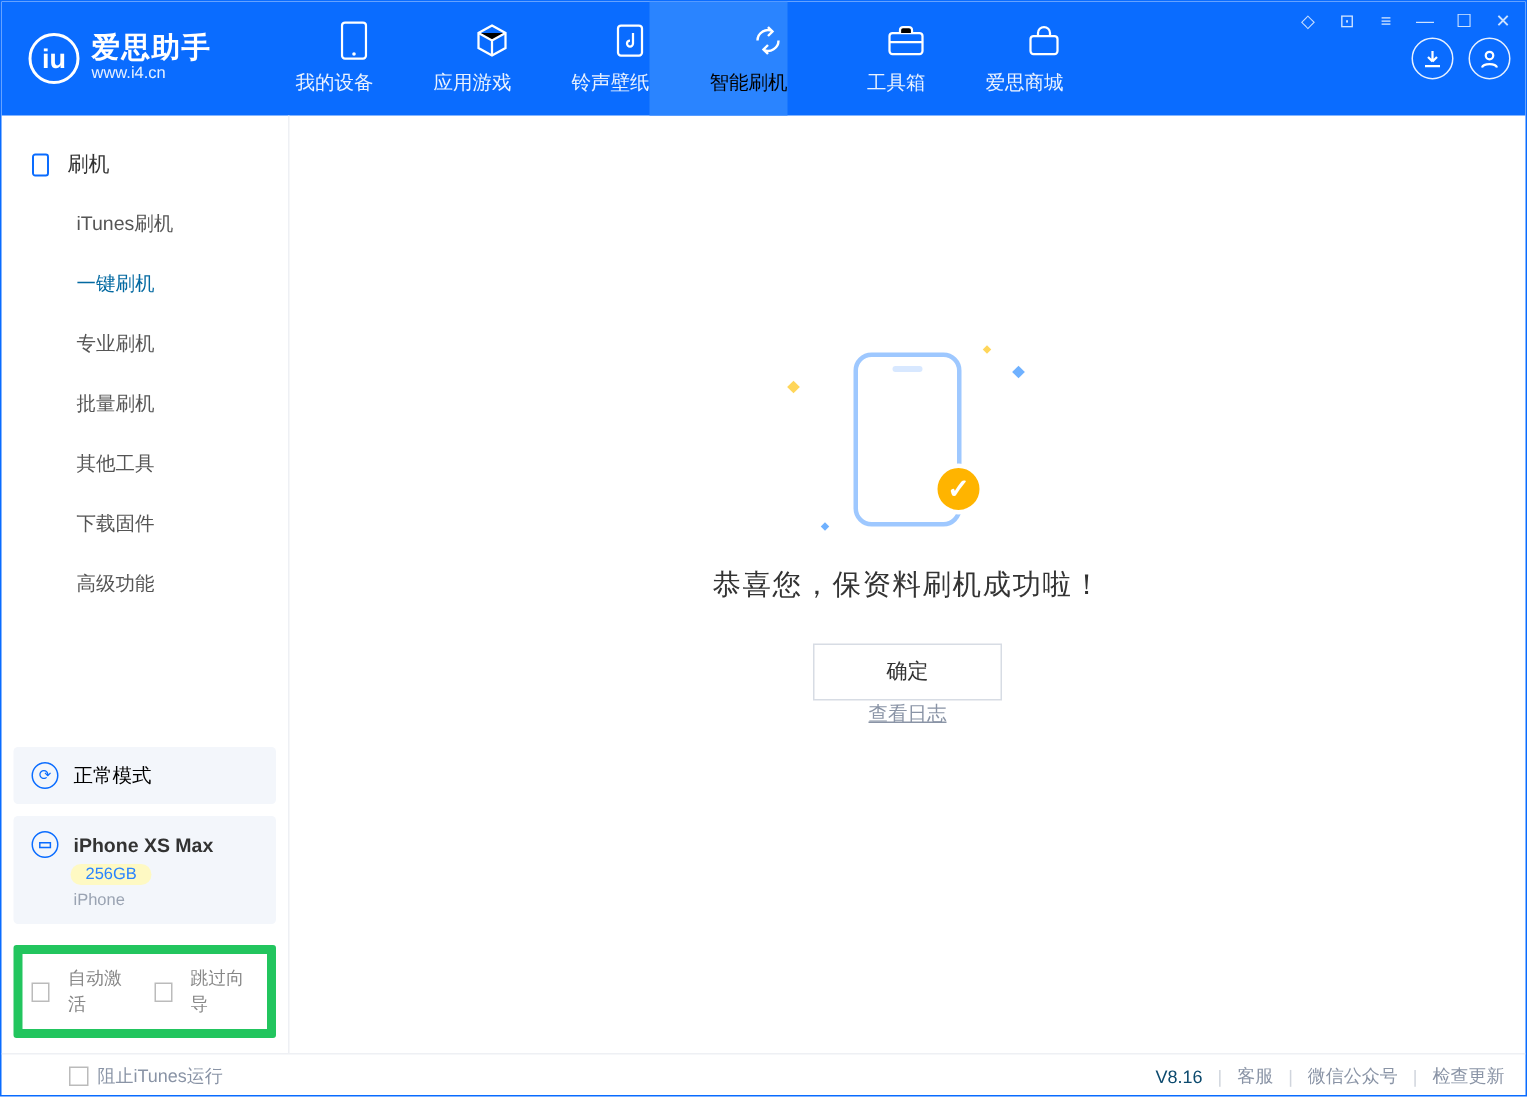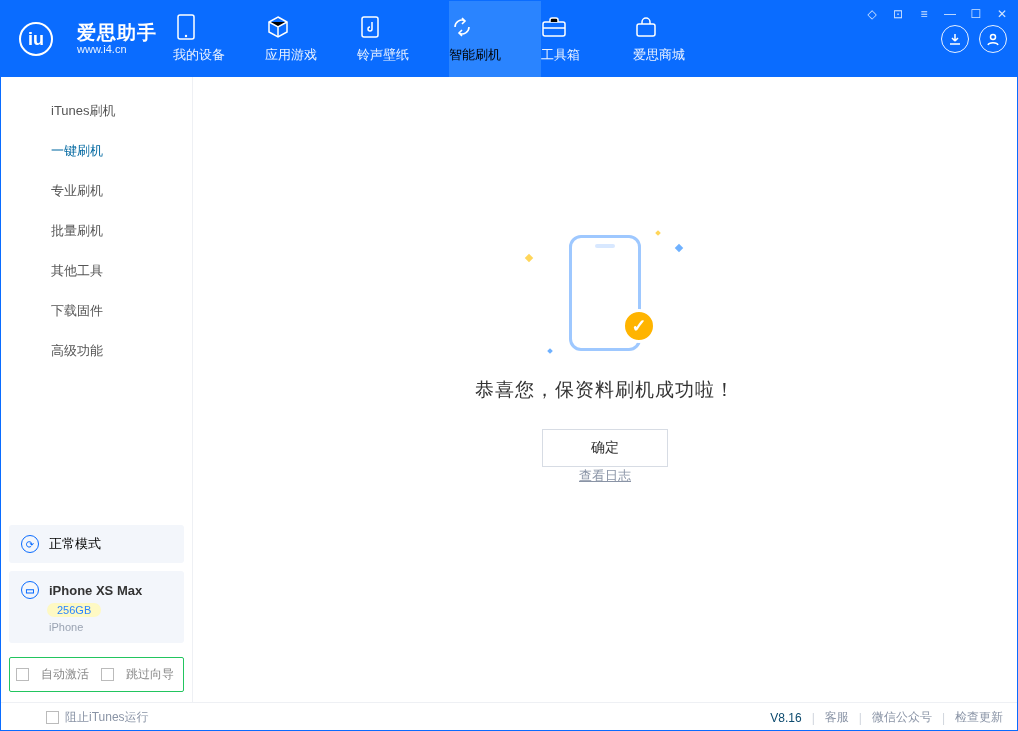--- a/index.html
+++ b/index.html
@@ -2,26 +2,26 @@
 <html><head>
 <meta charset="utf-8">
 <style>
 * { margin: 0; padding: 0; box-sizing: border-box; font-family: "Microsoft YaHei", Arial, sans-serif; }
 body { background: #fff; width: 1018px; height: 731px; border: 1px solid #0a6cff; overflow: hidden; }
 
 
 .header { background: #0a6cff; height: 76px; display: flex; align-items: stretch; color: #fff; }
 .logo { display: flex; align-items: center; padding: 0 16px 0 18px; gap: 8px; }
 .logo-mark { width: 34px; height: 34px; border: 2.5px solid #fff; border-radius: 50%; display: flex; align-items: center; justify-content: center; font-weight: bold; font-size: 18px; color:#fff; }
-.logo-text { line-height: 1.1; margin-left: 16px; }
+.logo-text { line-height: 1.1; }
 .logo-text .t1 { font-size: 19px; font-weight: 600; letter-spacing: 1px; }
 .logo-text .t2 { font-size: 11px; opacity: .9; }
 
 .navtabs { display: flex; }
-.navtab { width: 92px; display: flex; flex-direction: column; align-items: flex-start; justify-content: center; gap: 6px; font-size: 13px; cursor: pointer; color: #eaf2ff; }
+.navtab { width: 92px; display: flex; flex-direction: column; align-items: flex-end; justify-content: center; gap: 6px; font-size: 13px; cursor: pointer; color: #eaf2ff; }
 .navtab.active { background: #2a84ff; color:#000000; }
 .navtab .ic { width: 26px; height: 26px; display:flex; align-items:center; justify-content:center; }
 
 .header-spacer { flex: 1; }
 .header-right { display: flex; align-items: center; padding-right: 10px; gap: 10px; }
 .circle-btn { width: 28px; height: 28px; border: 1.5px solid rgba(255,255,255,.9); border-radius: 50%; display:flex; align-items:center; justify-content:center; cursor:pointer; }
 .win-controls { position: absolute; top: 6px; right: 8px; display: flex; gap: 10px; color: #cfe3ff; font-size: 12px; }
 .win-controls .wc { cursor: pointer; width:16px; height:16px; display:flex; align-items:center; justify-content:center; }
 
 
@@ -34,21 +34,21 @@
 .side-item.active { color:#0369a1; }
 
 .device-cards { padding: 8px; display:flex; flex-direction:column; gap:8px; }
 .card { background:#f3f6fb; border-radius:3px; padding:10px 12px; font-size:13px; display:flex; align-items:center; gap:10px; }
 .card .cicon { width:18px; height:18px; border:1.6px solid #0a6cff; border-radius:50%; display:flex; align-items:center; justify-content:center; color:#0a6cff; font-size:10px;}
 .card.device { flex-direction:column; align-items:flex-start; gap:4px; }
 .card.device .row1 { display:flex; align-items:center; gap:10px; font-weight:600; color:#333;}
 .pill { background:#fef9c3; color:#2a84ff; border-radius:10px; padding:1px 10px; font-size:11px; margin-left:26px;}
 .dev-sub { color:#9aa3b2; font-size:11px; margin-left:28px; }
 
-.checkrow { border:1px solid #22c55e; border-radius:2px; margin:6px 8px 10px 8px; padding:8px 6px; display:flex; gap:12px; font-size:12px; color:#888; align-items:center;}
+.checkrow { border:6px solid #22c55e; border-radius:2px; margin:6px 8px 10px 8px; padding:8px 6px; display:flex; gap:12px; font-size:12px; color:#888; align-items:center;}
 .chk { width:13px; height:13px; border:1px solid #bbb; display:inline-block; }
 
 
 .main { flex:1; display:flex; flex-direction:column; align-items:center; justify-content:flex-start; padding-top:150px; position:relative; }
 .success-illus { position:relative; width:170px; height:130px; margin-bottom:20px;}
 .phone { position:absolute; left:50%; top:8px; transform:translateX(-50%); width:72px; height:116px; border:3px solid #9ec8ff; border-radius:12px; background:#fff;}
 .phone::before{content:""; position:absolute; top:6px; left:50%; transform:translateX(-50%); width:20px; height:4px; background:#d8e8ff; border-radius:3px;}
 .badge { position:absolute; right:34px; bottom:14px; width:34px; height:34px; background:#ffb400; border-radius:50%; display:flex; align-items:center; justify-content:center; color:#fff; font-weight:bold; font-size:18px; border:3px solid #fff;}
 .spark { position:absolute; width:6px; height:6px; background:#ffd65a; transform:rotate(45deg); }
 .spark.s1{ left:6px; top:28px;} .spark.s2{ right:8px; top:18px; background:#6fb1ff;} .spark.s3{ left:28px; bottom:4px; background:#6fb1ff; width:4px; height:4px;} .spark.s4{right:30px; top:4px; width:4px; height:4px;}
@@ -155,20 +155,28 @@
     <span class="wc">—</span>
     <span class="wc">☐</span>
     <span class="wc">✕</span>
   </div>
 </div>
 
 <div class="body">
 
   <div class="sidebar">
     <div class="side-scroll">
+      <div class="side-group-title">
+        <span class="gicon">
+            <svg width="12" height="16" viewBox="0 0 12 16">
+              <rect x="1" y="1" width="10" height="14" rx="1.5" fill="none" stroke="#0a6cff" stroke-width="1.3"></rect>
+            </svg>
+          </span>
+        <span>刷机</span>
+      </div>
       <div class="side-item">iTunes刷机</div>
       <div class="side-item active">一键刷机</div>
       <div class="side-item">专业刷机</div>
       <div class="side-item">批量刷机</div>
 
       <div class="side-item">其他工具</div>
       <div class="side-item">下载固件</div>
       <div class="side-item">高级功能</div>
     </div>
 

